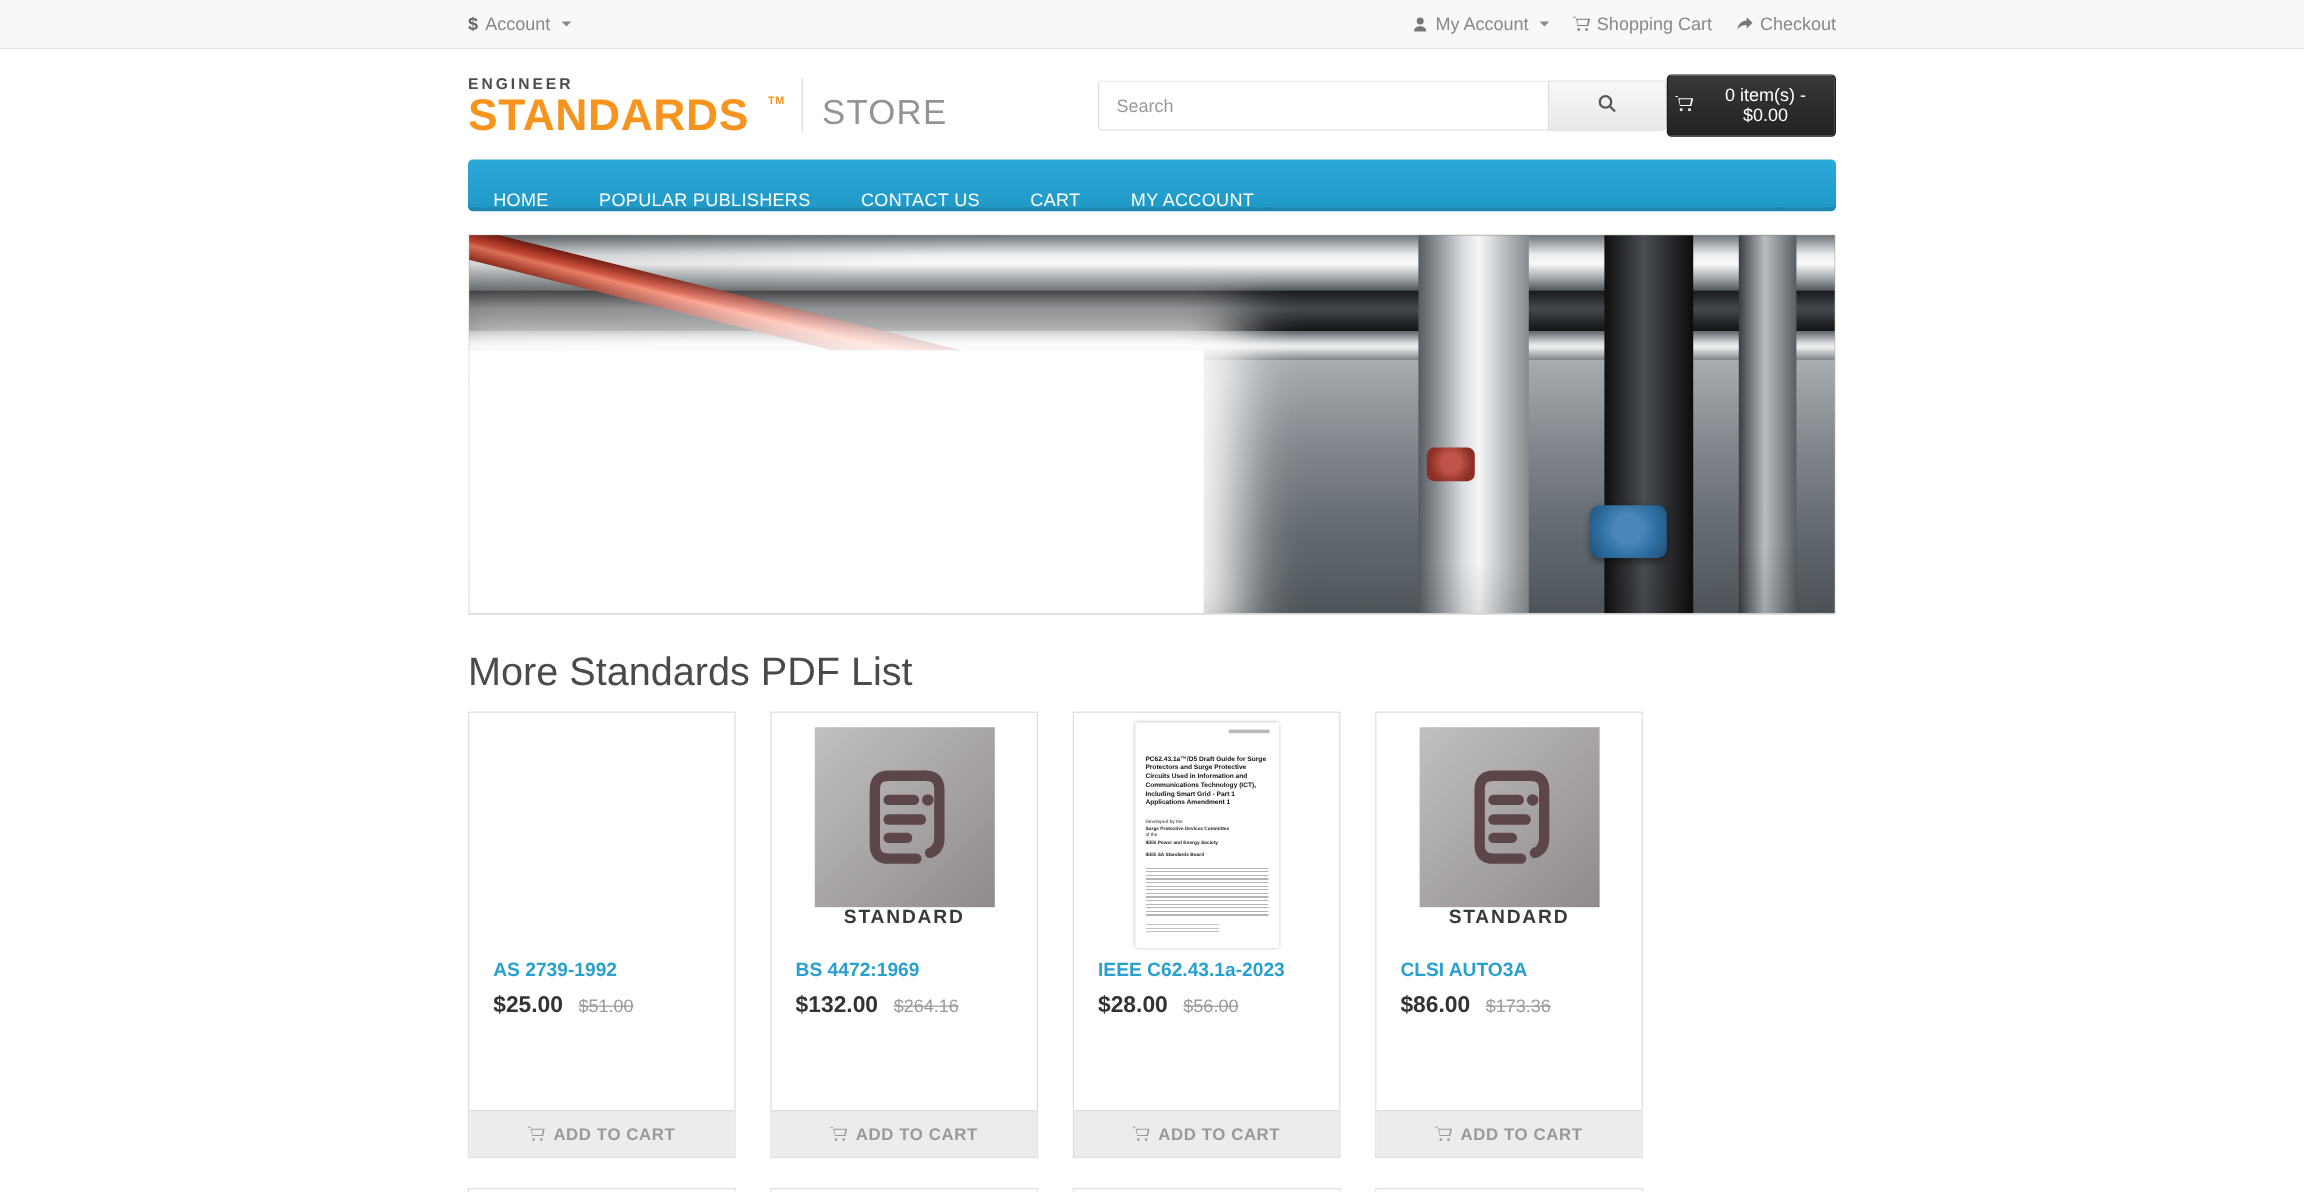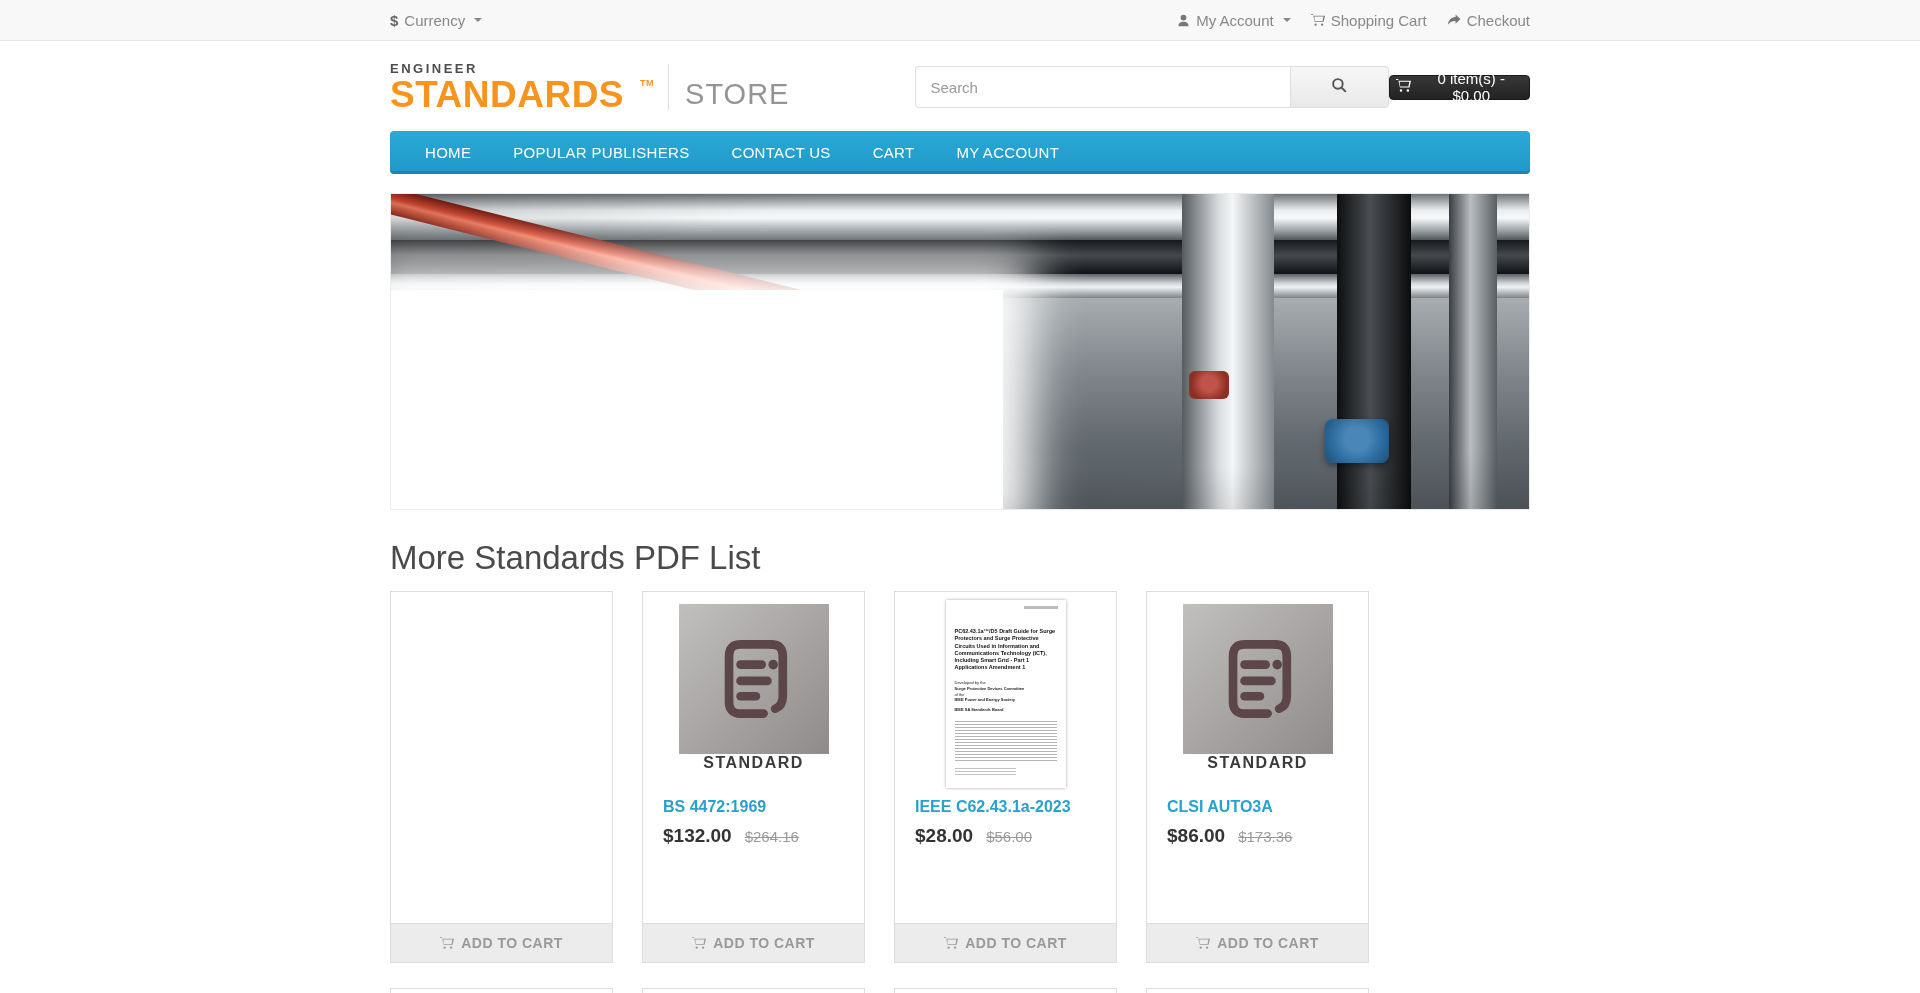--- a/index.html
+++ b/index.html
@@ -28,28 +28,28 @@
   .logo-sep { width:1px; height:46px; background:#ddd; margin:0 16px 0 14px; }
   .logo-store { font-size:29px; color:#949494; letter-spacing:1px; margin-top:14px;text-align:right; }
   .searchwrap { display:flex; margin-left:126px; }
   .search-input { width:375px; height:42px; border:1px solid #ddd; border-right:none;
     border-radius:4px 0 0 4px; padding:0 14px; font-size:15px; color:#555; outline:none;
     font-family:"Liberation Sans", sans-serif; }
   .search-input::placeholder { color:#999; }
   .search-btn { width:99px; height:42px; border:1px solid #ddd; border-radius:0 4px 4px 0;
     background:linear-gradient(180deg,#f7f7f7,#e9e9e9); color:#555; cursor:pointer;
     display:flex; align-items:center; justify-content:center; }
-  .cart-btn { margin-left:auto; width:258px; height:25px; border:1px solid #1a1a1a; border-radius:4px;
+  .cart-btn { margin-left:auto; width:258px; height:52px; border:1px solid #1a1a1a; border-radius:4px;
     background:linear-gradient(180deg,#383838,#222); color:#fff; font-size:15px; cursor:pointer;
     display:flex; align-items:center; justify-content:flex-end; gap:8px; font-family:"Liberation Sans", sans-serif; }
 
   
   .nav { margin-top:1px; }
   .navbar { background:linear-gradient(180deg,#2aa9d8,#2098c6); border-radius:4px; height:43px;
-    display:flex; align-items:center; padding-left:14px; box-shadow:inset 0 -3px 0 rgba(0,0,0,.12); }
+    display:flex; align-items:flex-end; box-shadow:inset 0 -3px 0 rgba(0,0,0,.12); }
   .nav-item { color:#fff; font-size:15px; letter-spacing:0.3px; padding:0 21px; display:flex;
     align-items:center; cursor:pointer; text-transform:uppercase; }
 
   
   .banner { position:relative; height:317px; margin-top:19px; overflow:hidden;
     border:1px solid #ececec; background:#9aa0a3; cursor:pointer; }
   .photo { position:absolute; inset:0;
     background:linear-gradient(180deg,#868c91 0%,#b0b5b8 28%,#82888d 55%,#61686d 80%,#555c61 100%); }
   .pipe { position:absolute; }
   .p1 { left:0; right:0; top:0; height:46px;
@@ -116,21 +116,21 @@
   .card.partial { height:90px; overflow:hidden; }
 </style>
 </head>
 <body>
 
 <div class="topbar">
   <div class="container">
     <div class="tb-left">
       <div class="tb-item">
         <span class="sym">$</span>
-        <span>Currency</span>
+        <span>Account</span>
         <span class="caret"></span>
       </div>
     </div>
     <div class="tb-right">
       <div class="tb-item">
         <span class="tb-ic">
           <svg width="13" height="13" viewBox="0 0 16 16">
               <path fill="currentColor" d="M8 8a3.6 3.6 0 1 0 0-7.2A3.6 3.6 0 0 0 8 8zm0 1.6c-3.2 0-6.2 1.6-6.2 4.7v.9h12.4v-.9c0-3.1-3-4.7-6.2-4.7z"></path>
             </svg>
         </span>
@@ -219,20 +219,27 @@
 
 <div class="container">
   <h2 class="sec-title">More Standards PDF List</h2>
 
   <div class="grid">
 
     <div class="card">
       <a class="card-img">
         <span class="blank-img"></span>
       </a>
+      <div class="card-body">
+        <a class="p-title">AS 2739-1992</a>
+        <div class="p-prices">
+          <span class="p-price">$25.00</span>
+          <span class="p-old">$51.00</span>
+        </div>
+      </div>
       <button class="atc">
         <svg width="14" height="14" viewBox="0 0 16 16">
             <path fill="currentColor" d="M0 1h2.3l.4 2H16l-1.6 7H4.2L2.6 2.8 2.4 2H0V1zm4.5 8h8.7l1-5H3.8l.7 5zM5.3 14.6a1.3 1.3 0 1 1 0-2.6 1.3 1.3 0 0 1 0 2.6zm7.4 0a1.3 1.3 0 1 1 0-2.6 1.3 1.3 0 0 1 0 2.6z"></path>
           </svg>
         <span>ADD TO CART</span>
       </button>
     </div>
 
     <div class="card">
       <a class="card-img">

